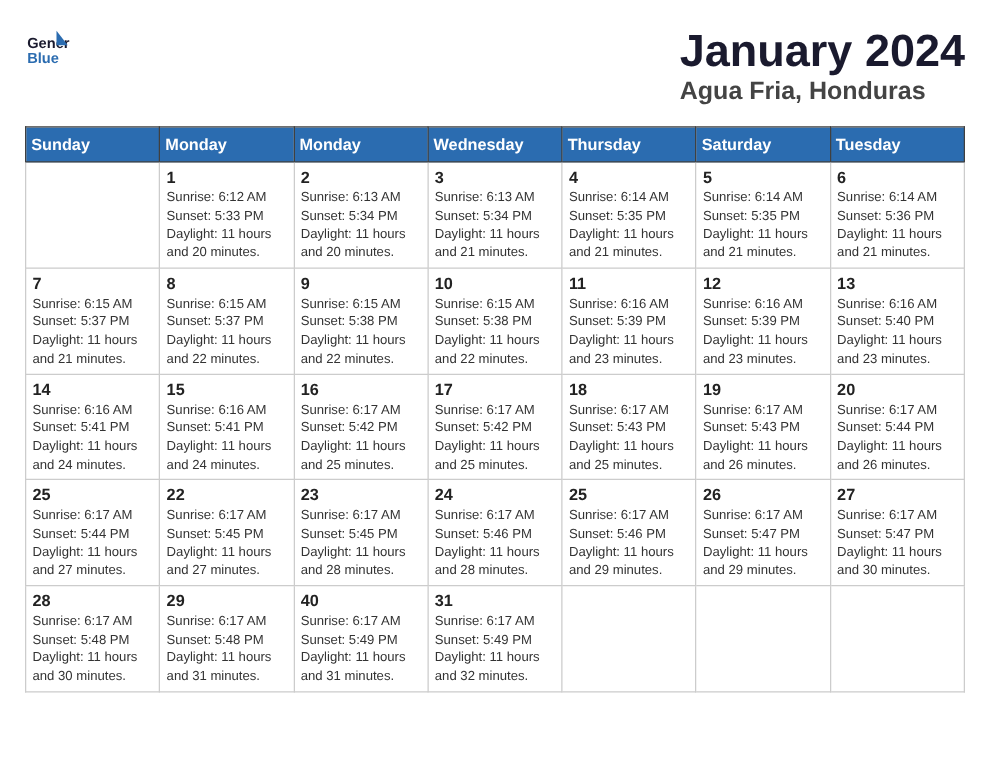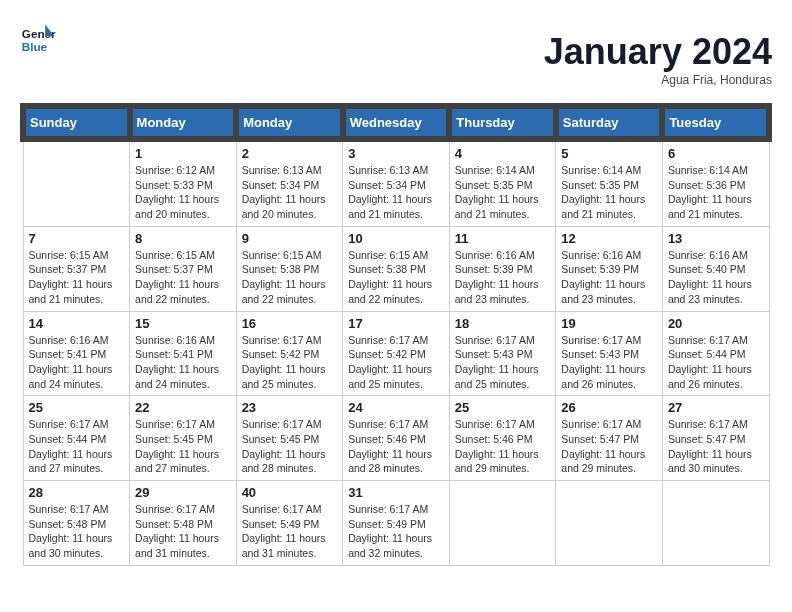--- a/index.html
+++ b/index.html
@@ -19,45 +19,44 @@
     .logo {
       display: flex;
       align-items: center;
       gap: 4px;
     }
     .logo-icon {
       width: 36px;
       height: 36px;
     }
     .title-block {
-      text-align: right;
-      margin-top: 11px;
     }
     .month-title {
       font-size: 36px;
       font-weight: bold;
       color: #1a1a2e;
     }
     .subtitle {
-      font-size: 12px;
+      font-size: 20px;
       color: #444;
+      font-weight: bold;
     }
     .calendar {
       width: 100%;
       border-collapse: collapse;
       font-size: 11px;
     }
     .calendar thead th {
       background-color: #2b6cb0;
       color: #fff;
       padding: 6px 4px;
       text-align: left;
       font-size: 13px;
       font-weight: bold;
-      border: 6px solid #404040;
+      border: 1px solid #404040;
     }
     .calendar tbody td {
       border: 1px solid #ccc;
       vertical-align: top;
       padding: 4px 5px;
       width: calc(100% / 7);
       min-height: 80px;
       background: #fff;
     }
     .day-number {

